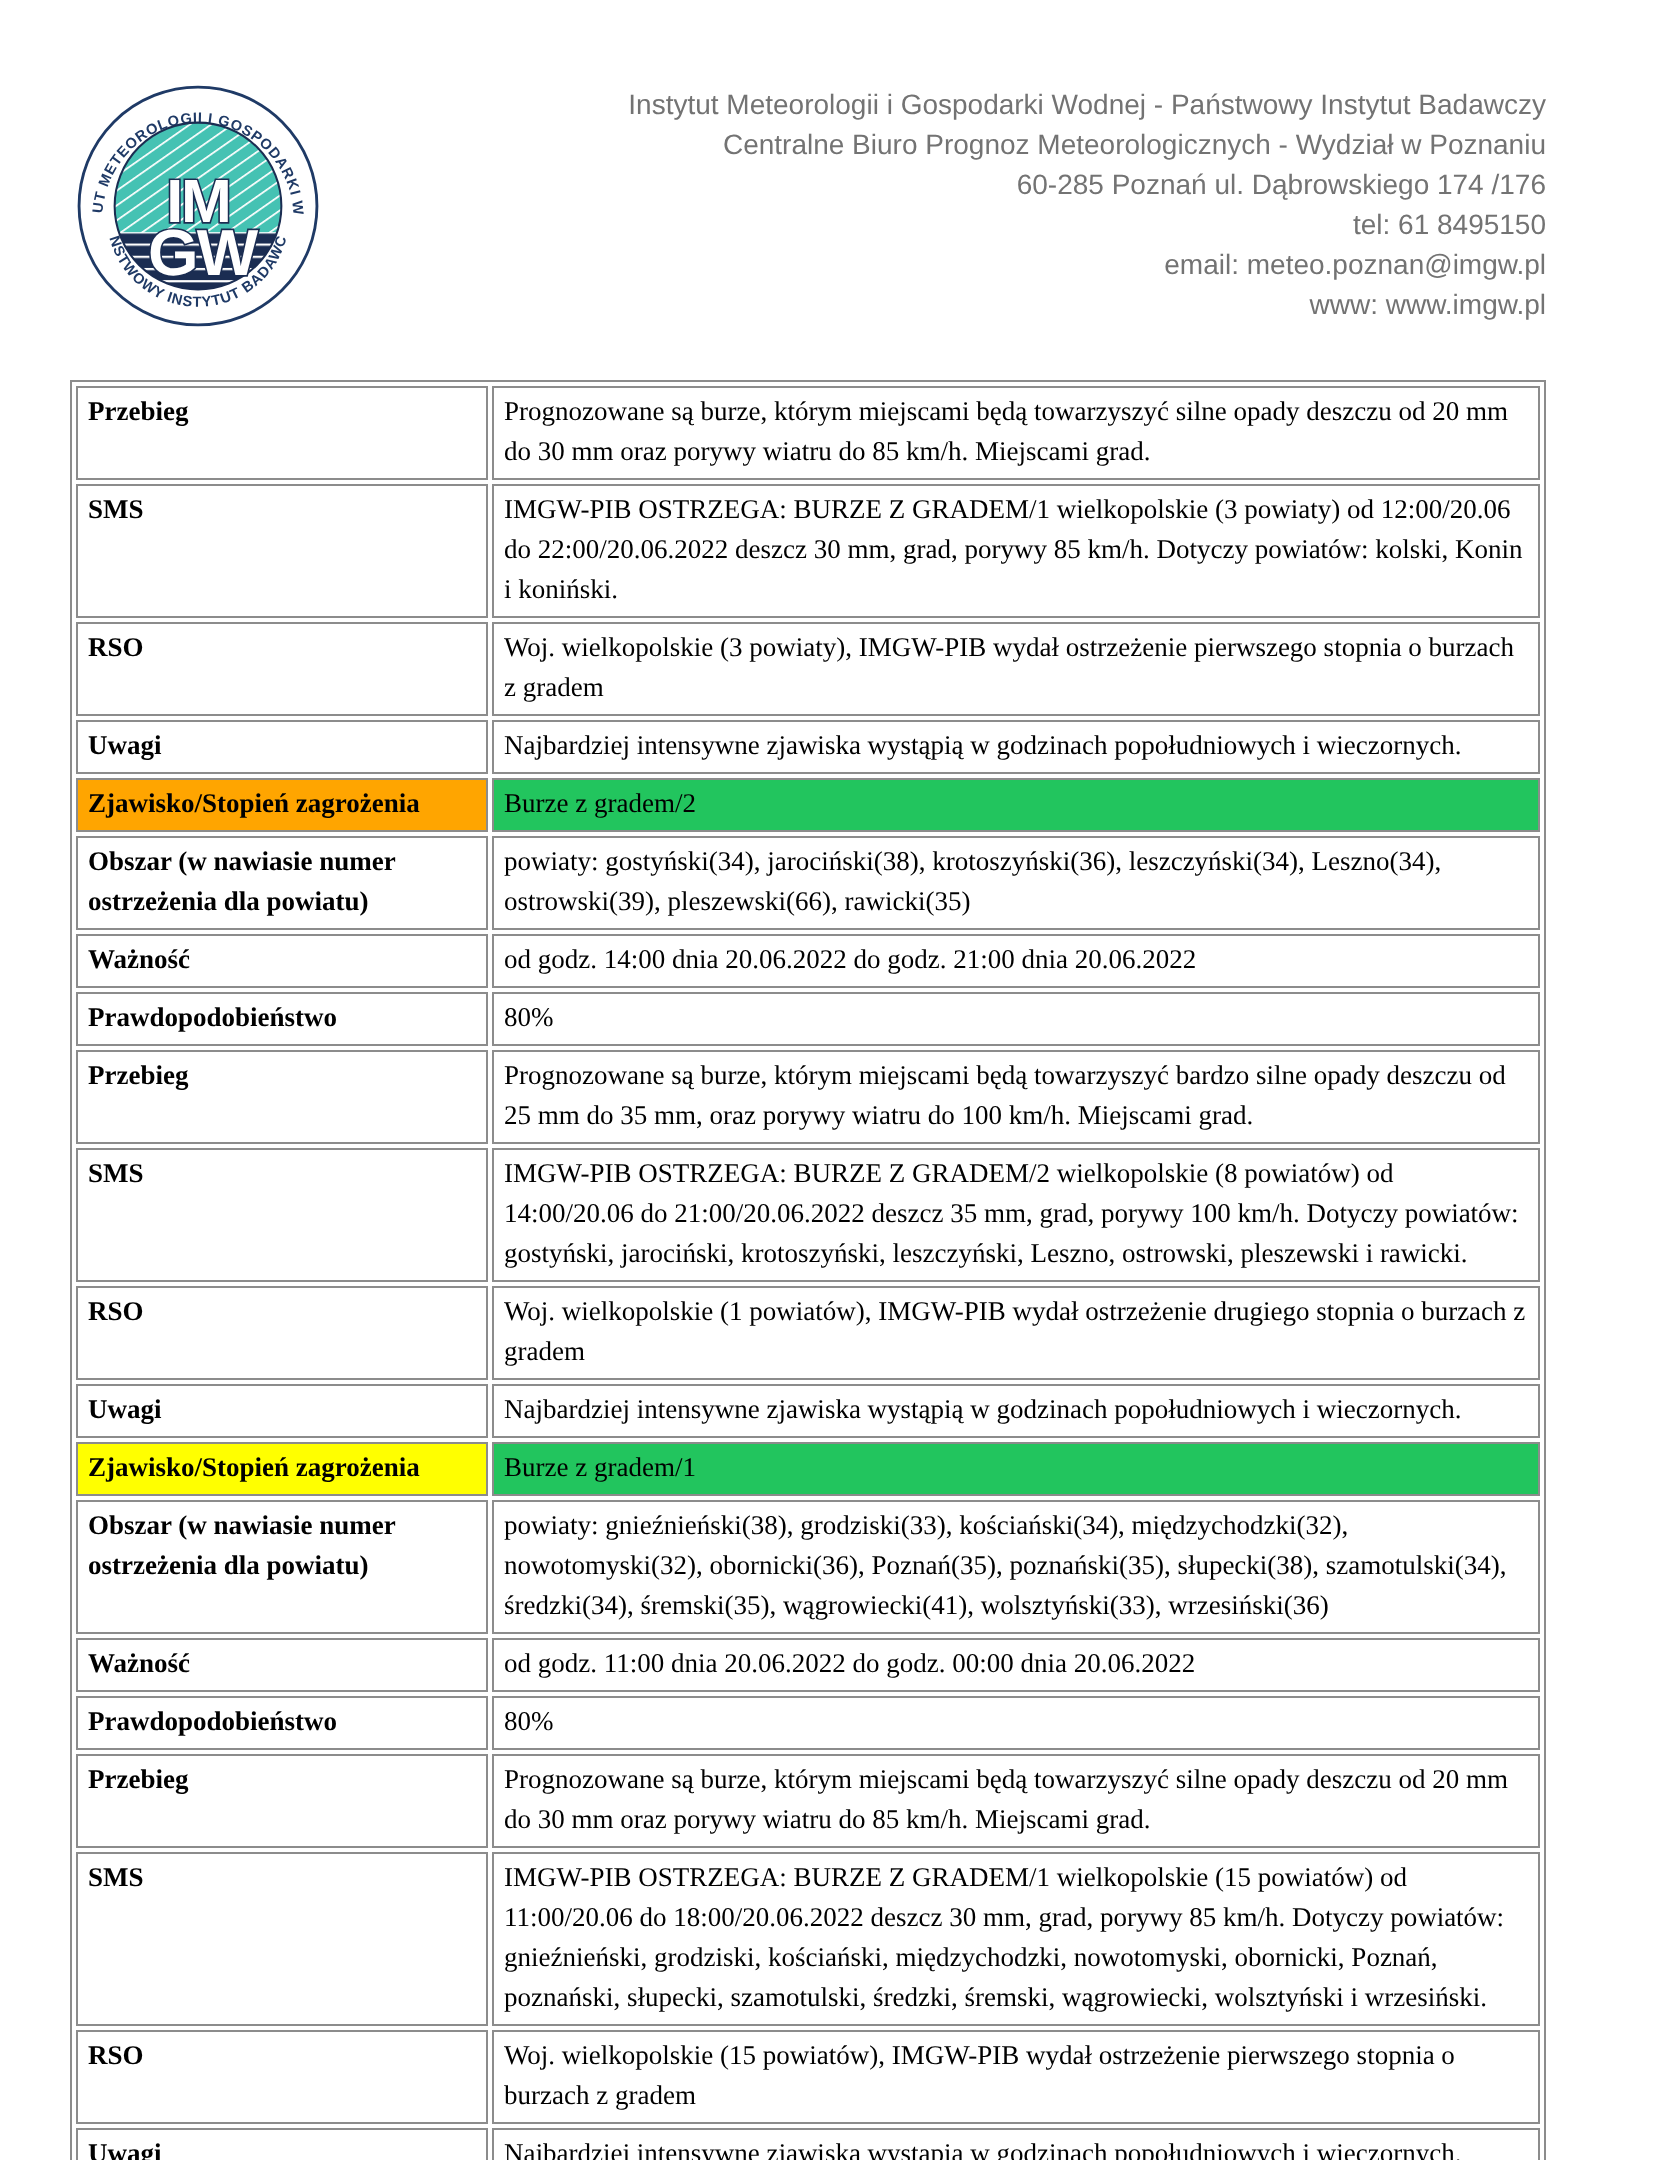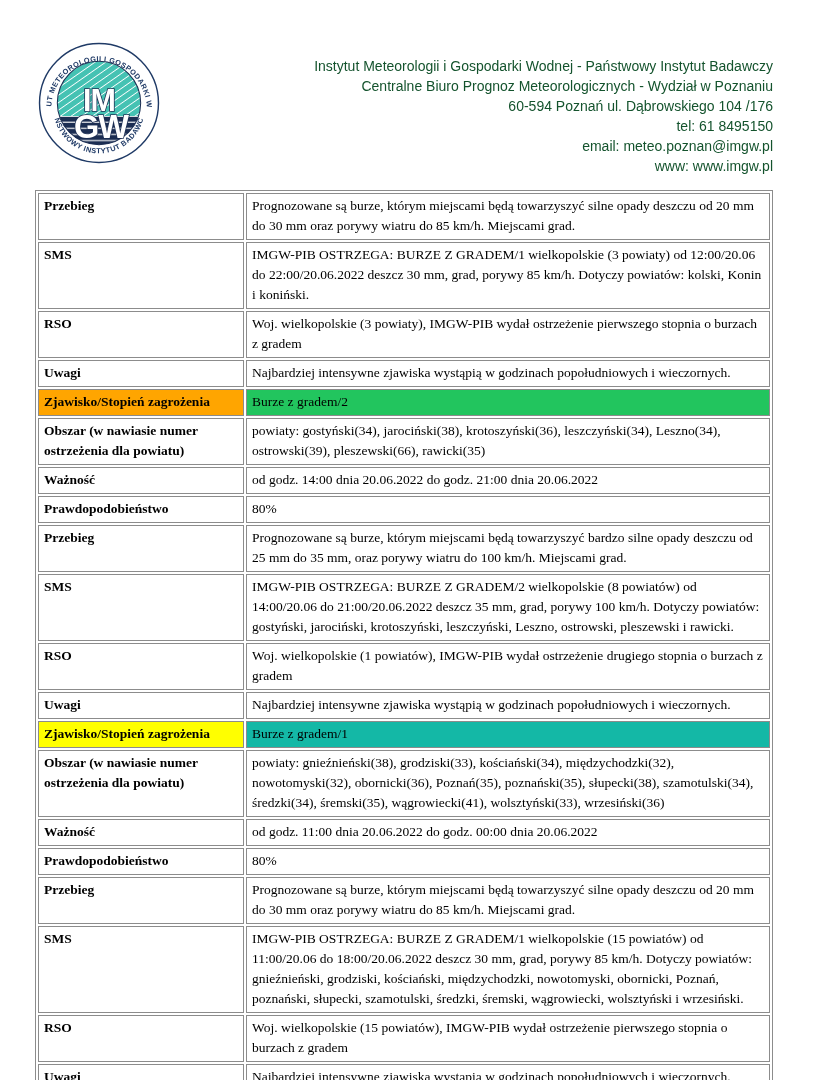--- a/index.html
+++ b/index.html
@@ -18,24 +18,24 @@
     top: 40px; left: 38px; right: 62px;
     height: 130px;
   }
   .logo-wrap {
     position: absolute;
     left: 0; top: 2px;
     width: 122px; height: 122px;
   }
   .header-text {
     position: absolute;
-    right: 0; top: 16px; left: 140px;
+    right: 0; top: 2px; left: 140px;
     text-align: right;
     font-family: "Liberation Sans", sans-serif;
-    color: #14532d;
+    color: #737373;
     font-size: 14px;
     line-height: 20px;
   }
   .header-text .line-bold { font-weight: normal; }
 
   
   .warning-table {
     position: absolute;
     top: 190px; left: 35px;
     width: 738px;
@@ -95,21 +95,21 @@
       <circle cx="60" cy="60" r="41" fill="none" stroke="#1b2d52" stroke-width="1"></circle>
 
       <text x="60" y="68" text-anchor="middle" font-family="Liberation Sans, sans-serif" font-size="30" font-weight="bold" fill="#ffffff" stroke="#1b2d52" stroke-width="1.6" paint-order="stroke" letter-spacing="-1">IM</text>
       <text x="62" y="94" text-anchor="middle" font-family="Liberation Sans, sans-serif" font-size="32" font-weight="bold" fill="#ffffff" stroke="#1b2d52" stroke-width="1.6" paint-order="stroke" letter-spacing="-1">GW</text>
     </svg>
   </div>
 
   <div class="header-text">
     <div class="line">Instytut Meteorologii i Gospodarki Wodnej - Państwowy Instytut Badawczy</div>
     <div class="line line-bold">Centralne Biuro Prognoz Meteorologicznych - Wydział w Poznaniu</div>
-    <div class="line">60-594 Poznań ul. Dąbrowskiego 104 /176</div>
+    <div class="line">60-285 Poznań ul. Dąbrowskiego 174 /176</div>
     <div class="line">tel: 61 8495150</div>
     <div class="line">email: meteo.poznan@imgw.pl</div>
     <div class="line">www: www.imgw.pl</div>
   </div>
 
 </div>
 
 <table class="warning-table">
   <tbody>
       <tr>
@@ -155,21 +155,21 @@
       <tr>
     <td class="cell-label">RSO</td>
     <td class="cell-value">Woj. wielkopolskie (1 powiatów), IMGW-PIB wydał ostrzeżenie drugiego stopnia o burzach z gradem</td>
   </tr>
       <tr>
     <td class="cell-label">Uwagi</td>
     <td class="cell-value">Najbardziej intensywne zjawiska wystąpią w godzinach popołudniowych i wieczornych.</td>
   </tr>
       <tr>
     <td class="cell-label" style="background: rgb(255, 255, 0);">Zjawisko/Stopień zagrożenia</td>
-    <td class="cell-value" style="background: #14b8a6;">Burze z gradem/1</td>
+    <td class="cell-value" style="background: #22c55e;">Burze z gradem/1</td>
   </tr>
       <tr>
     <td class="cell-label">Obszar (w nawiasie numer ostrzeżenia dla powiatu)</td>
     <td class="cell-value">powiaty: gnieźnieński(38), grodziski(33), kościański(34), międzychodzki(32), nowotomyski(32), obornicki(36), Poznań(35), poznański(35), słupecki(38), szamotulski(34), średzki(34), śremski(35), wągrowiecki(41), wolsztyński(33), wrzesiński(36)</td>
   </tr>
       <tr>
     <td class="cell-label">Ważność</td>
     <td class="cell-value">od godz. 11:00 dnia 20.06.2022 do godz. 00:00 dnia 20.06.2022</td>
   </tr>
       <tr>

